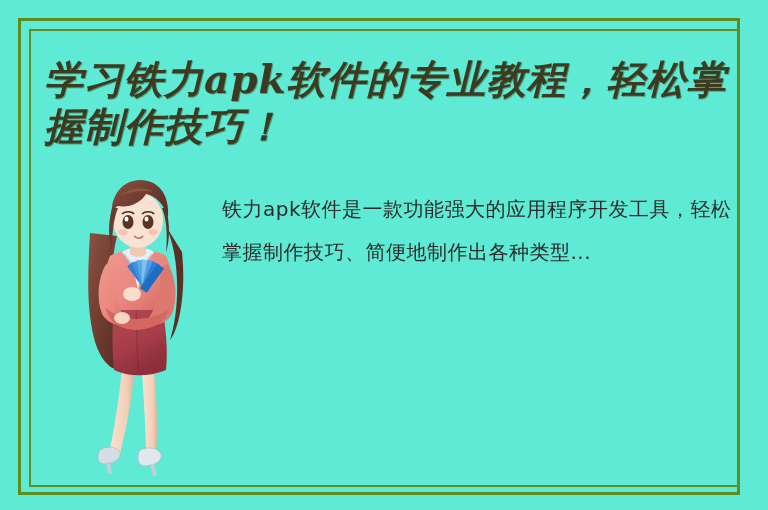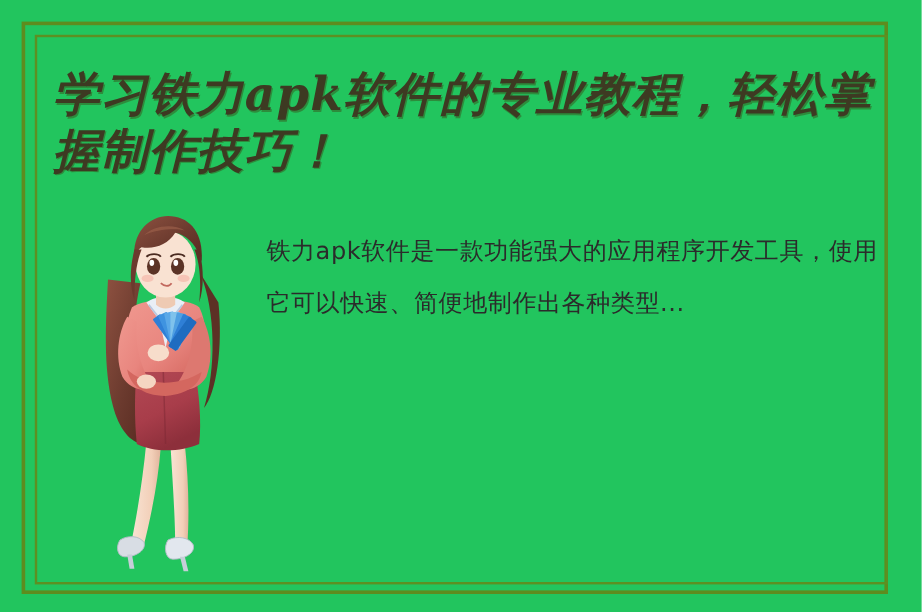--- a/index.html
+++ b/index.html
@@ -10,21 +10,21 @@
     width: 768px;
     height: 510px;
     overflow: hidden;
     font-family: "Liberation Sans", sans-serif;
   }
 
   #poster {
     position: relative;
     width: 768px;
     height: 510px;
-    background: #22c55e;
+    background: #5eead4;
     overflow: hidden;
   }
 
   
   .frame-outer {
     position: absolute;
     left: 18px;
     top: 18px;
     width: 722px;
     height: 477px;
@@ -87,21 +87,21 @@
 </head>
 <body>
 
 <div id="poster">
 
   <div class="frame-outer"></div>
   <div class="frame-inner"></div>
 
   <div class="headline">学习铁力apk软件的专业教程，轻松掌握制作技巧！</div>
 
-  <div class="body-copy">铁力apk软件是一款功能强大的应用程序开发工具，使用它可以快速、简便地制作出各种类型...</div>
+  <div class="body-copy">铁力apk软件是一款功能强大的应用程序开发工具，轻松掌握制作技巧、简便地制作出各种类型...</div>
 
   <div class="illustration">
     <svg viewBox="0 0 152 305" xmlns="http://www.w3.org/2000/svg">
       <defs>
         <linearGradient id="hairG" x1="0" y1="0" x2="1" y2="1">
           <stop offset="0%" stop-color="#8d5140"></stop>
           <stop offset="55%" stop-color="#6b3a2e"></stop>
           <stop offset="100%" stop-color="#56291f"></stop>
         </linearGradient>
         <linearGradient id="jacketG" x1="0" y1="0" x2="1" y2="1">

